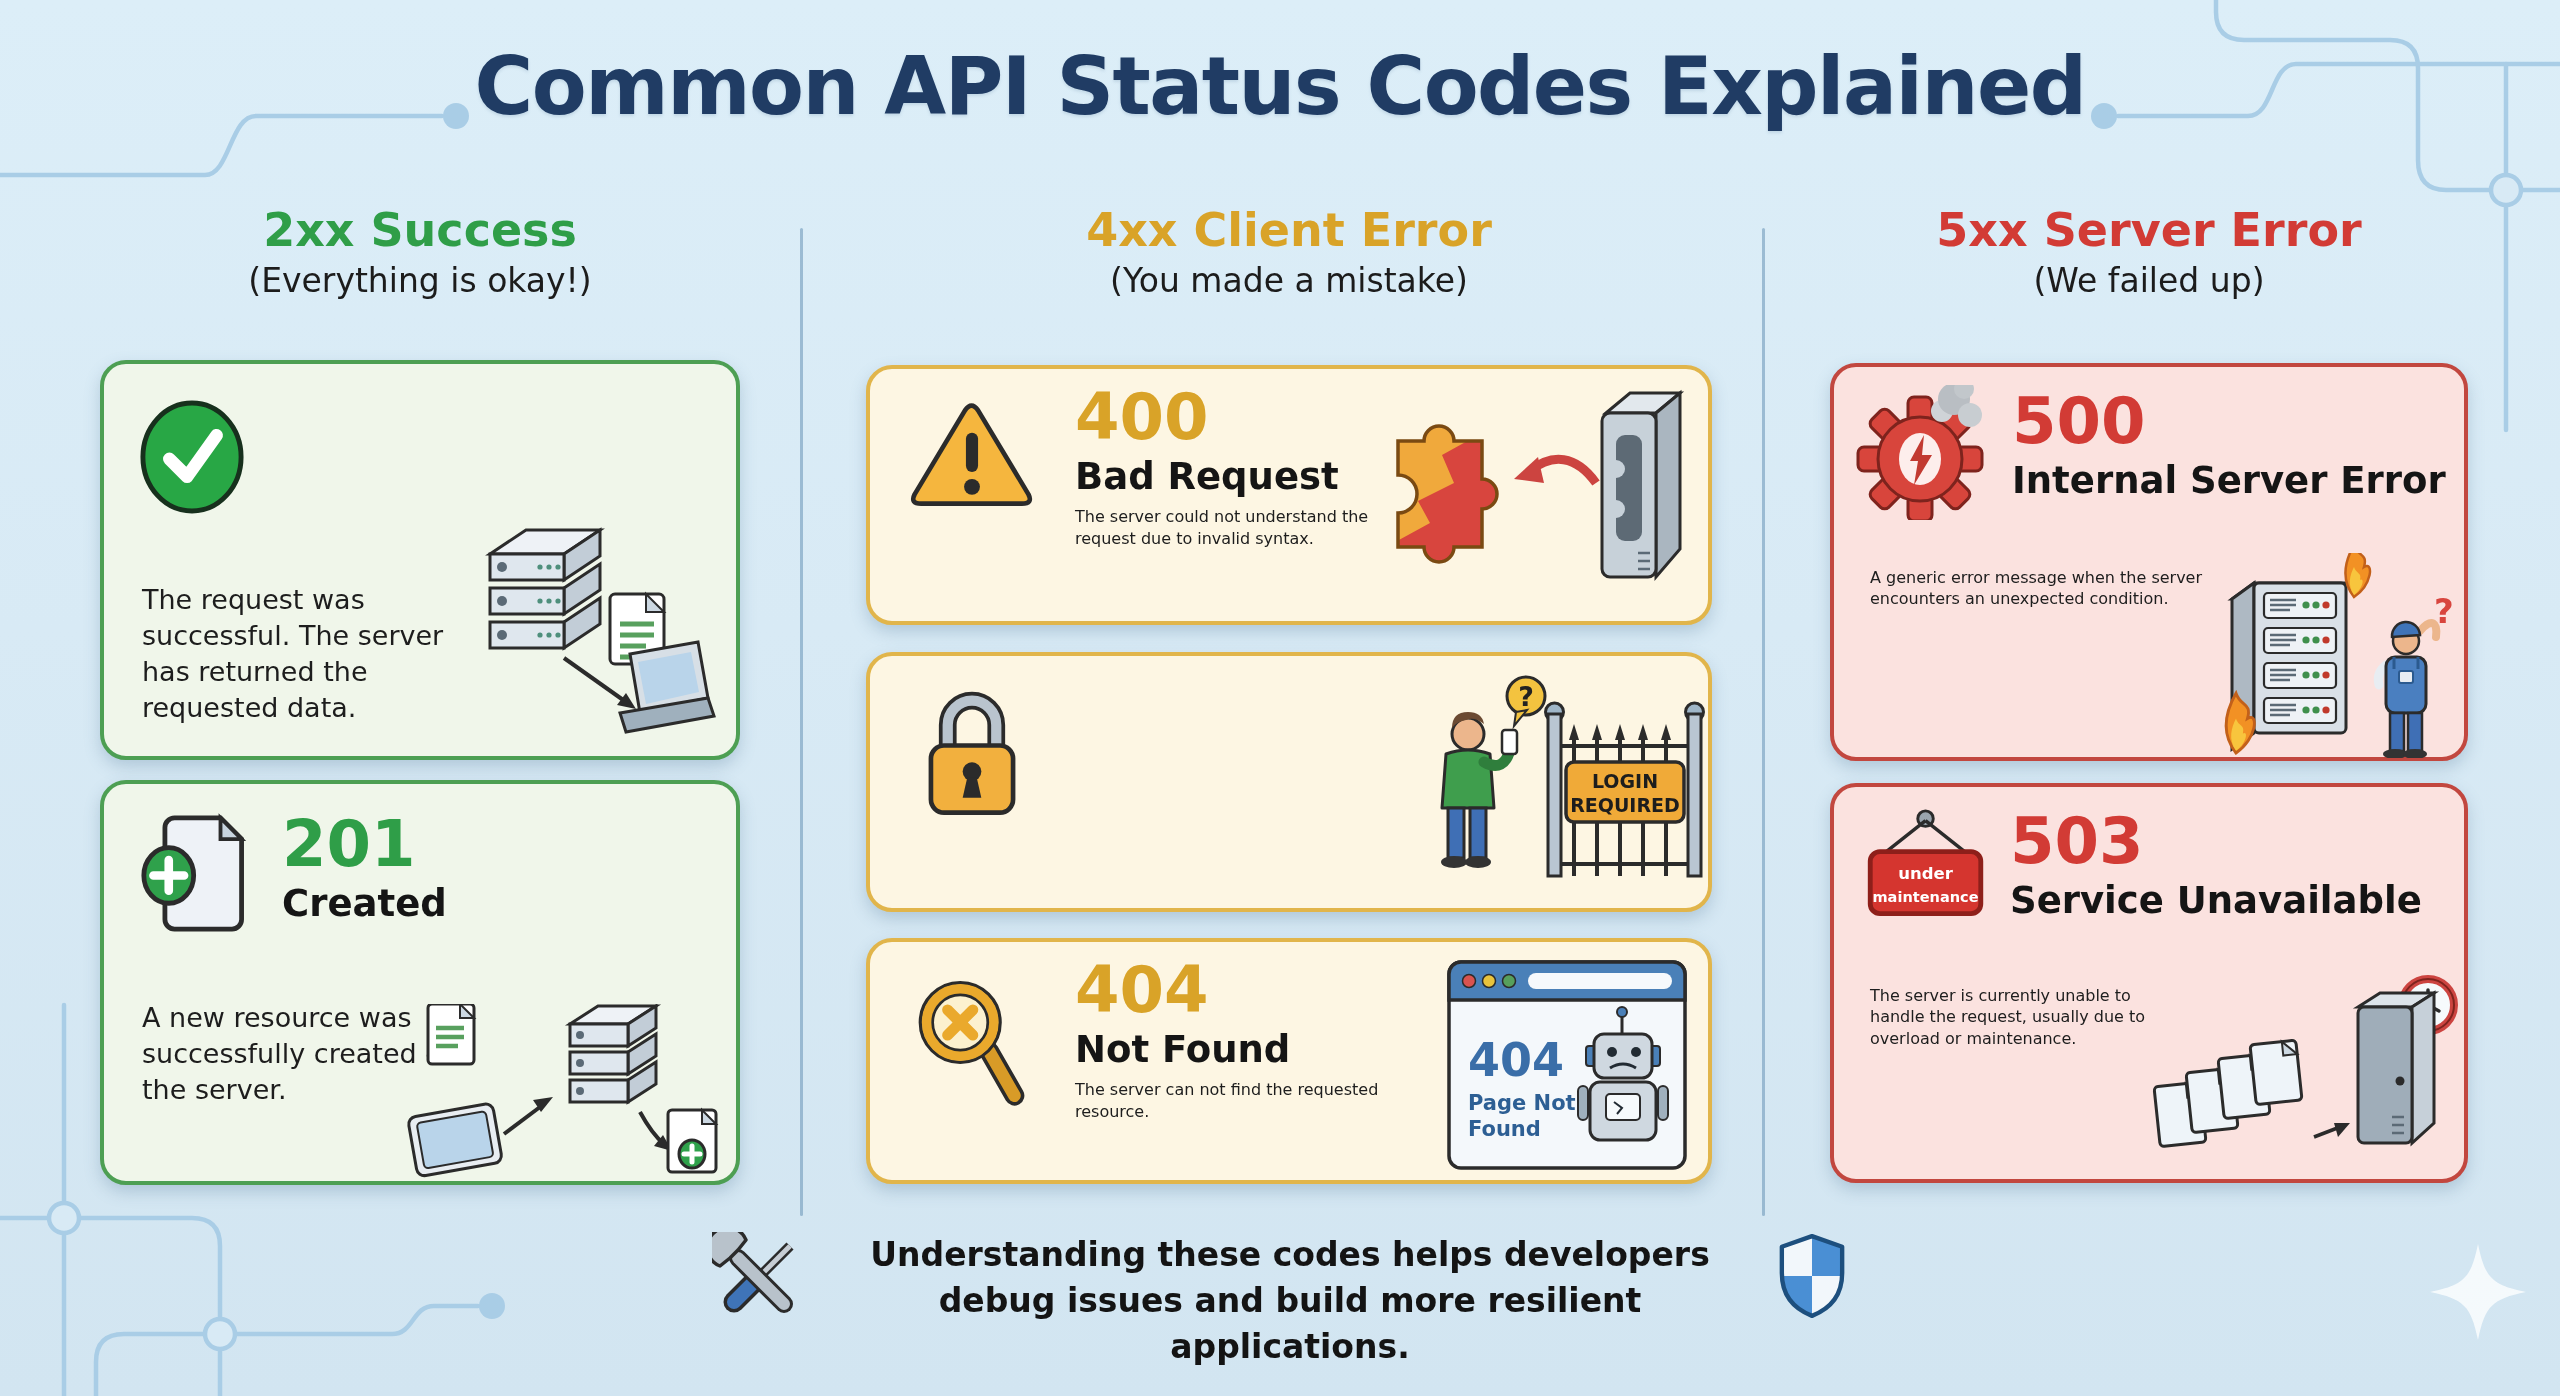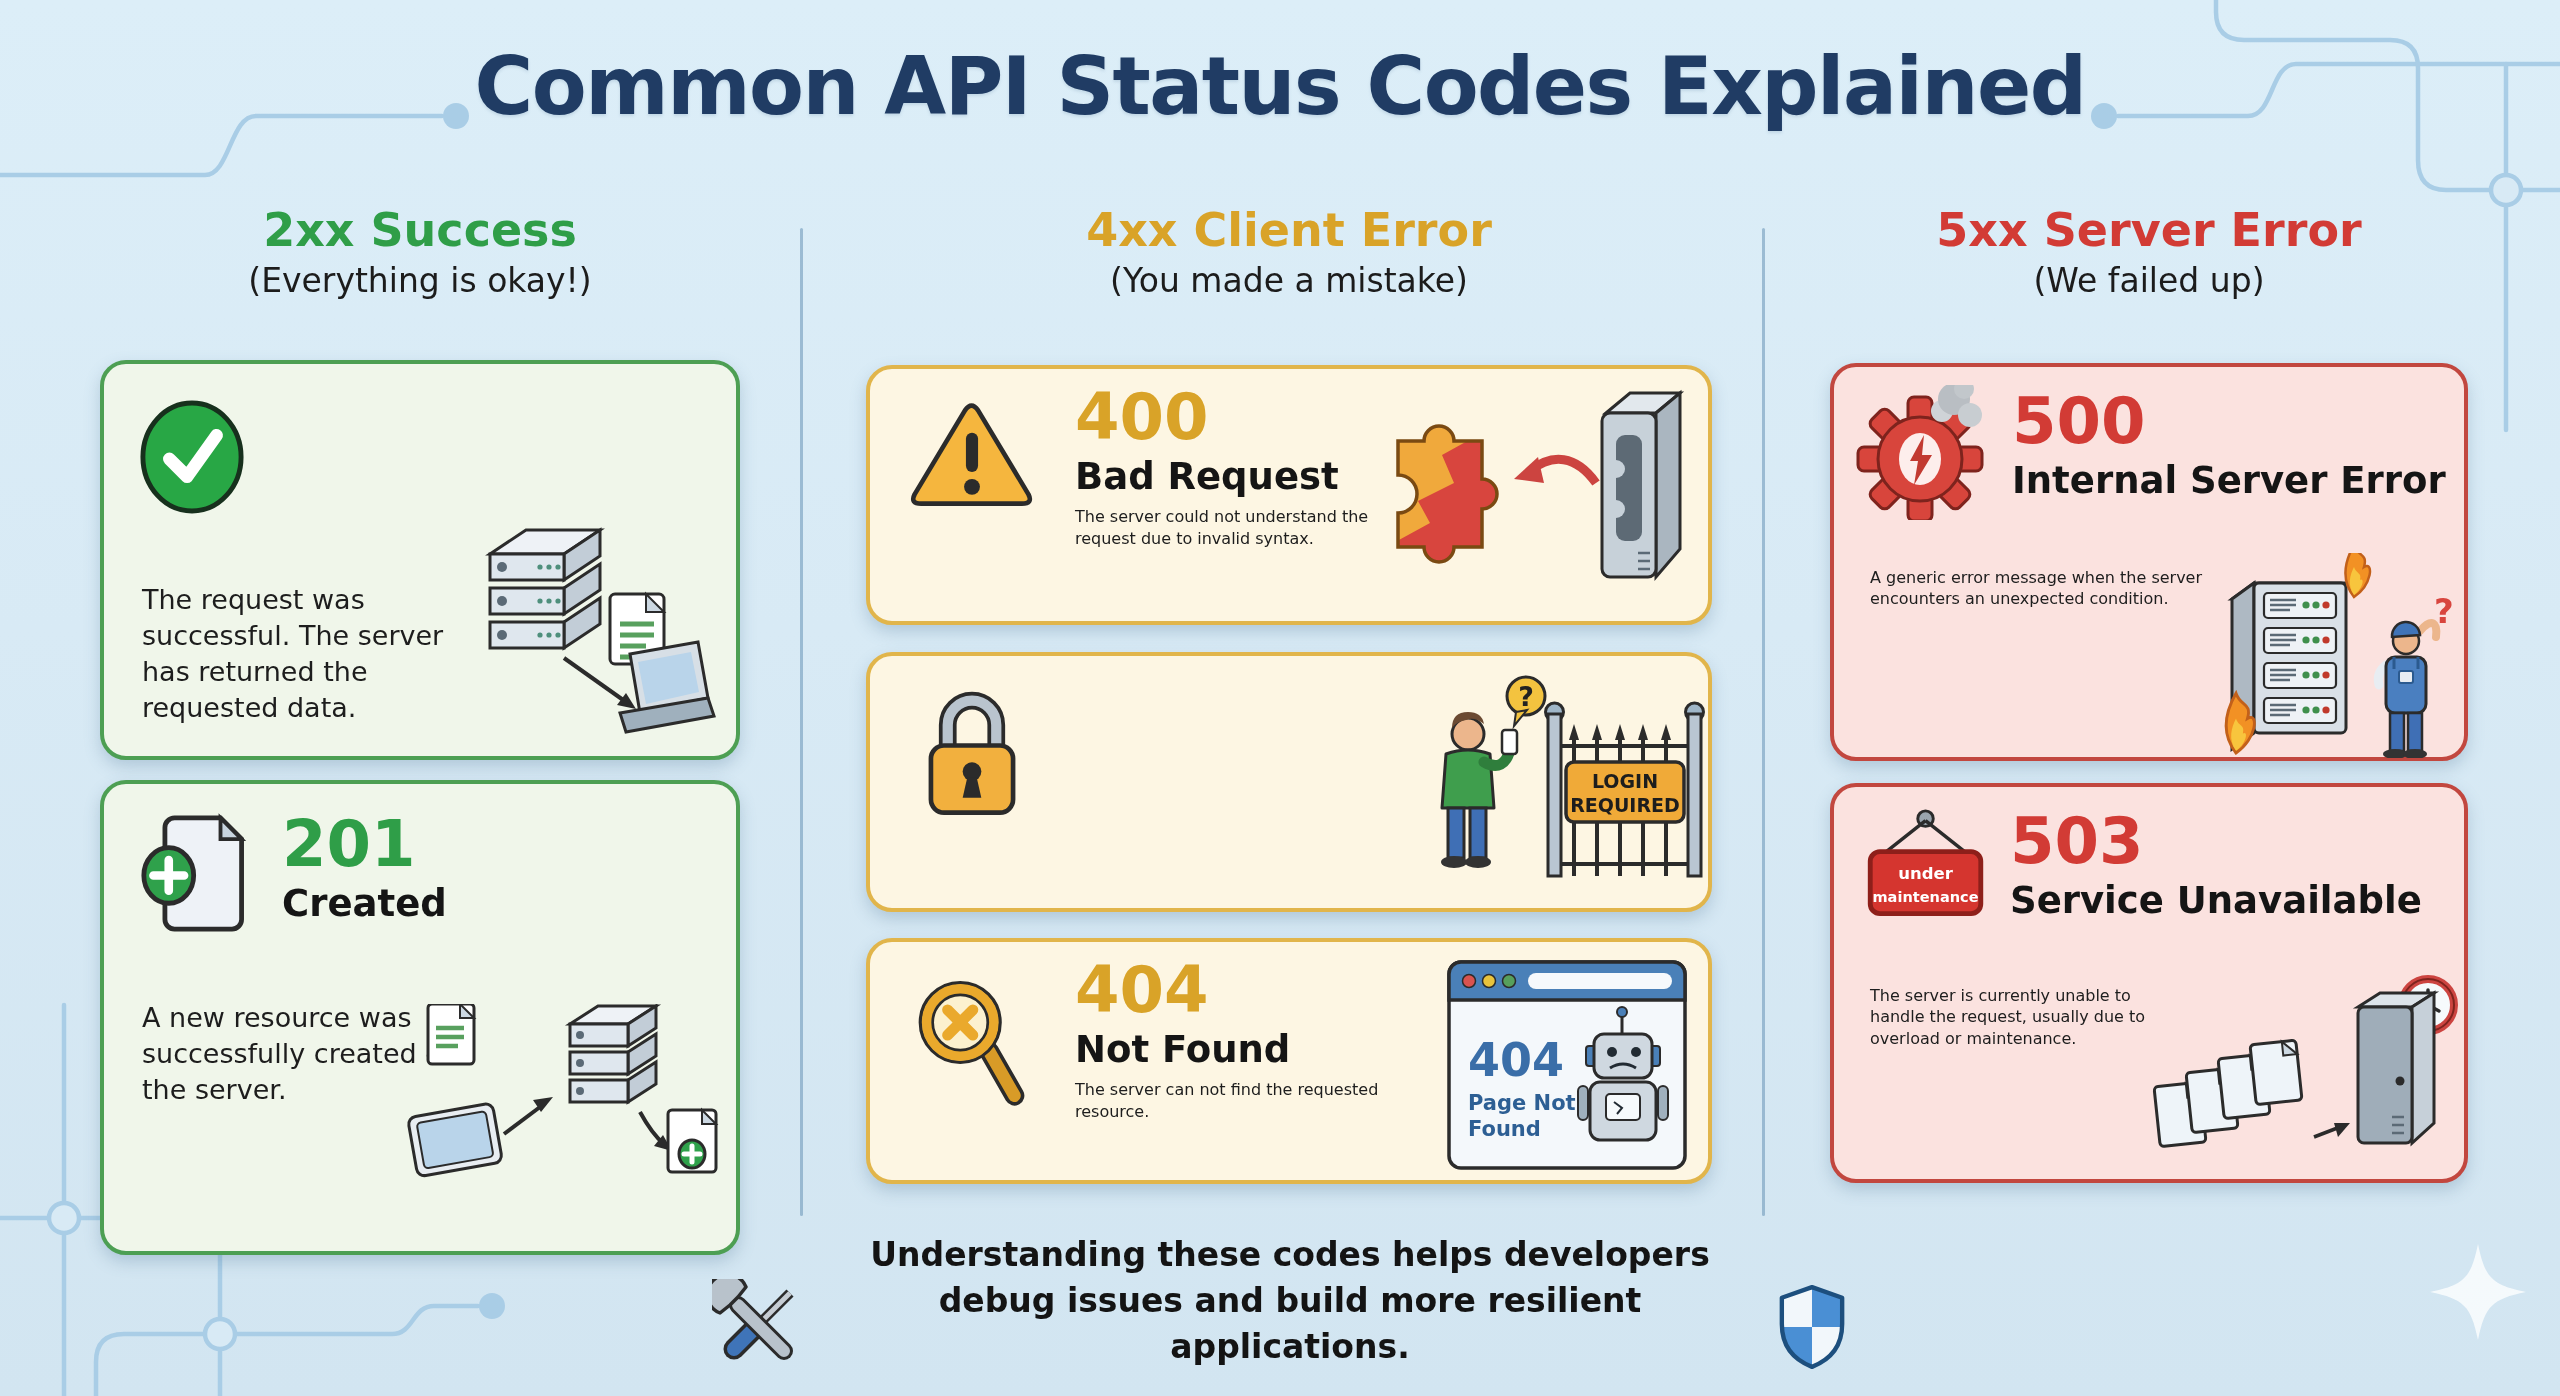--- a/index.html
+++ b/index.html
@@ -27,21 +27,21 @@
   .card.red{background:var(--red_card_bg,#fbe2df);border:4px solid var(--red_border,#c2473f);}
   .abs{position:absolute;}
   .code{font-size:64px;font-weight:800;line-height:1.02;}
   .code.green{color:var(--green_accent,#2f9e48);}
   .code.gold{color:var(--gold_accent,#d9a328);}
   .code.red{color:var(--red_accent,#d23b35);}
   .code-name{font-size:37px;font-weight:700;color:#151515;margin-top:5px;white-space:nowrap;}
   .desc{font-size:27px;line-height:1.33;color:#1d1d1d;font-weight:500;margin:0;}
   .desc.sm{font-size:16px;}
   .footer{position:absolute;top:1232px;left:0;width:100%;display:flex;
-    justify-content:center;align-items:flex-end;gap:36px;}
+    justify-content:center;align-items:flex-start;gap:36px;}
   .footer-text{width:900px;text-align:center;font-size:33px;font-weight:600;
     line-height:1.4;color:#141414;}
 </style>
 </head>
 <body>
 
 <div class="canvas">
 
   <svg class="deco" width="2560" height="1396" viewBox="0 0 2560 1396">
     <g fill="none" stroke="#a9cde6" stroke-width="4.5" stroke-linecap="round">
@@ -114,21 +114,21 @@
       <polygon points="186,88 204,106 186,106" fill="#ccd8e2" stroke="#2b2b2b" stroke-width="2"></polygon>
       <path d="M160 118 H194 M160 129 H194 M160 140 H186 M160 151 H176" stroke="#58a05e" stroke-width="5"></path>
       <path d="M104 152 L166 196" stroke="#2b2b2b" stroke-width="4"></path>
       <polygon points="176,203 157,199 166,187" fill="#2b2b2b"></polygon>
       <polygon points="170,148 238,136 248,192 180,207" fill="#d7dfe6" stroke="#2b2b2b" stroke-width="3"></polygon>
       <polygon points="178,156 231,146 239,186 186,198" fill="#b9d4ea"></polygon>
       <polygon points="160,207 248,192 254,210 166,226" fill="#9fb0bd" stroke="#2b2b2b" stroke-width="3"></polygon>
     </svg>
   </div>
 
-  <div class="card green" style="left:100px;top:780px;width:640px;height:475px">
+  <div class="card green" style="left:100px;top:780px;width:640px;height:405px">
     <svg class="abs" style="left:36px;top:28px" width="115" height="125" viewBox="0 0 120 130">
       <path d="M36 6 H84 L106 28 V112 a10 10 0 0 1 -10 10 H36 a10 10 0 0 1 -10 -10 V16 a10 10 0 0 1 10 -10 Z" fill="#eef2f7" stroke="#2b2b2b" stroke-width="5"></path>
       <polygon points="84,6 106,28 84,28" fill="#c9d5df" stroke="#2b2b2b" stroke-width="4"></polygon>
       <ellipse cx="30" cy="66" rx="26" ry="29" fill="#2fa14b" stroke="#2b2b2b" stroke-width="5"></ellipse>
       <path d="M30 50 V82 M14 66 H46" stroke="#ffffff" stroke-width="9" stroke-linecap="round"></path>
     </svg>
     <div class="abs" style="left:178px;top:28px">
       <div class="code green">201</div>
       <div class="code-name">Created</div>
     </div>

